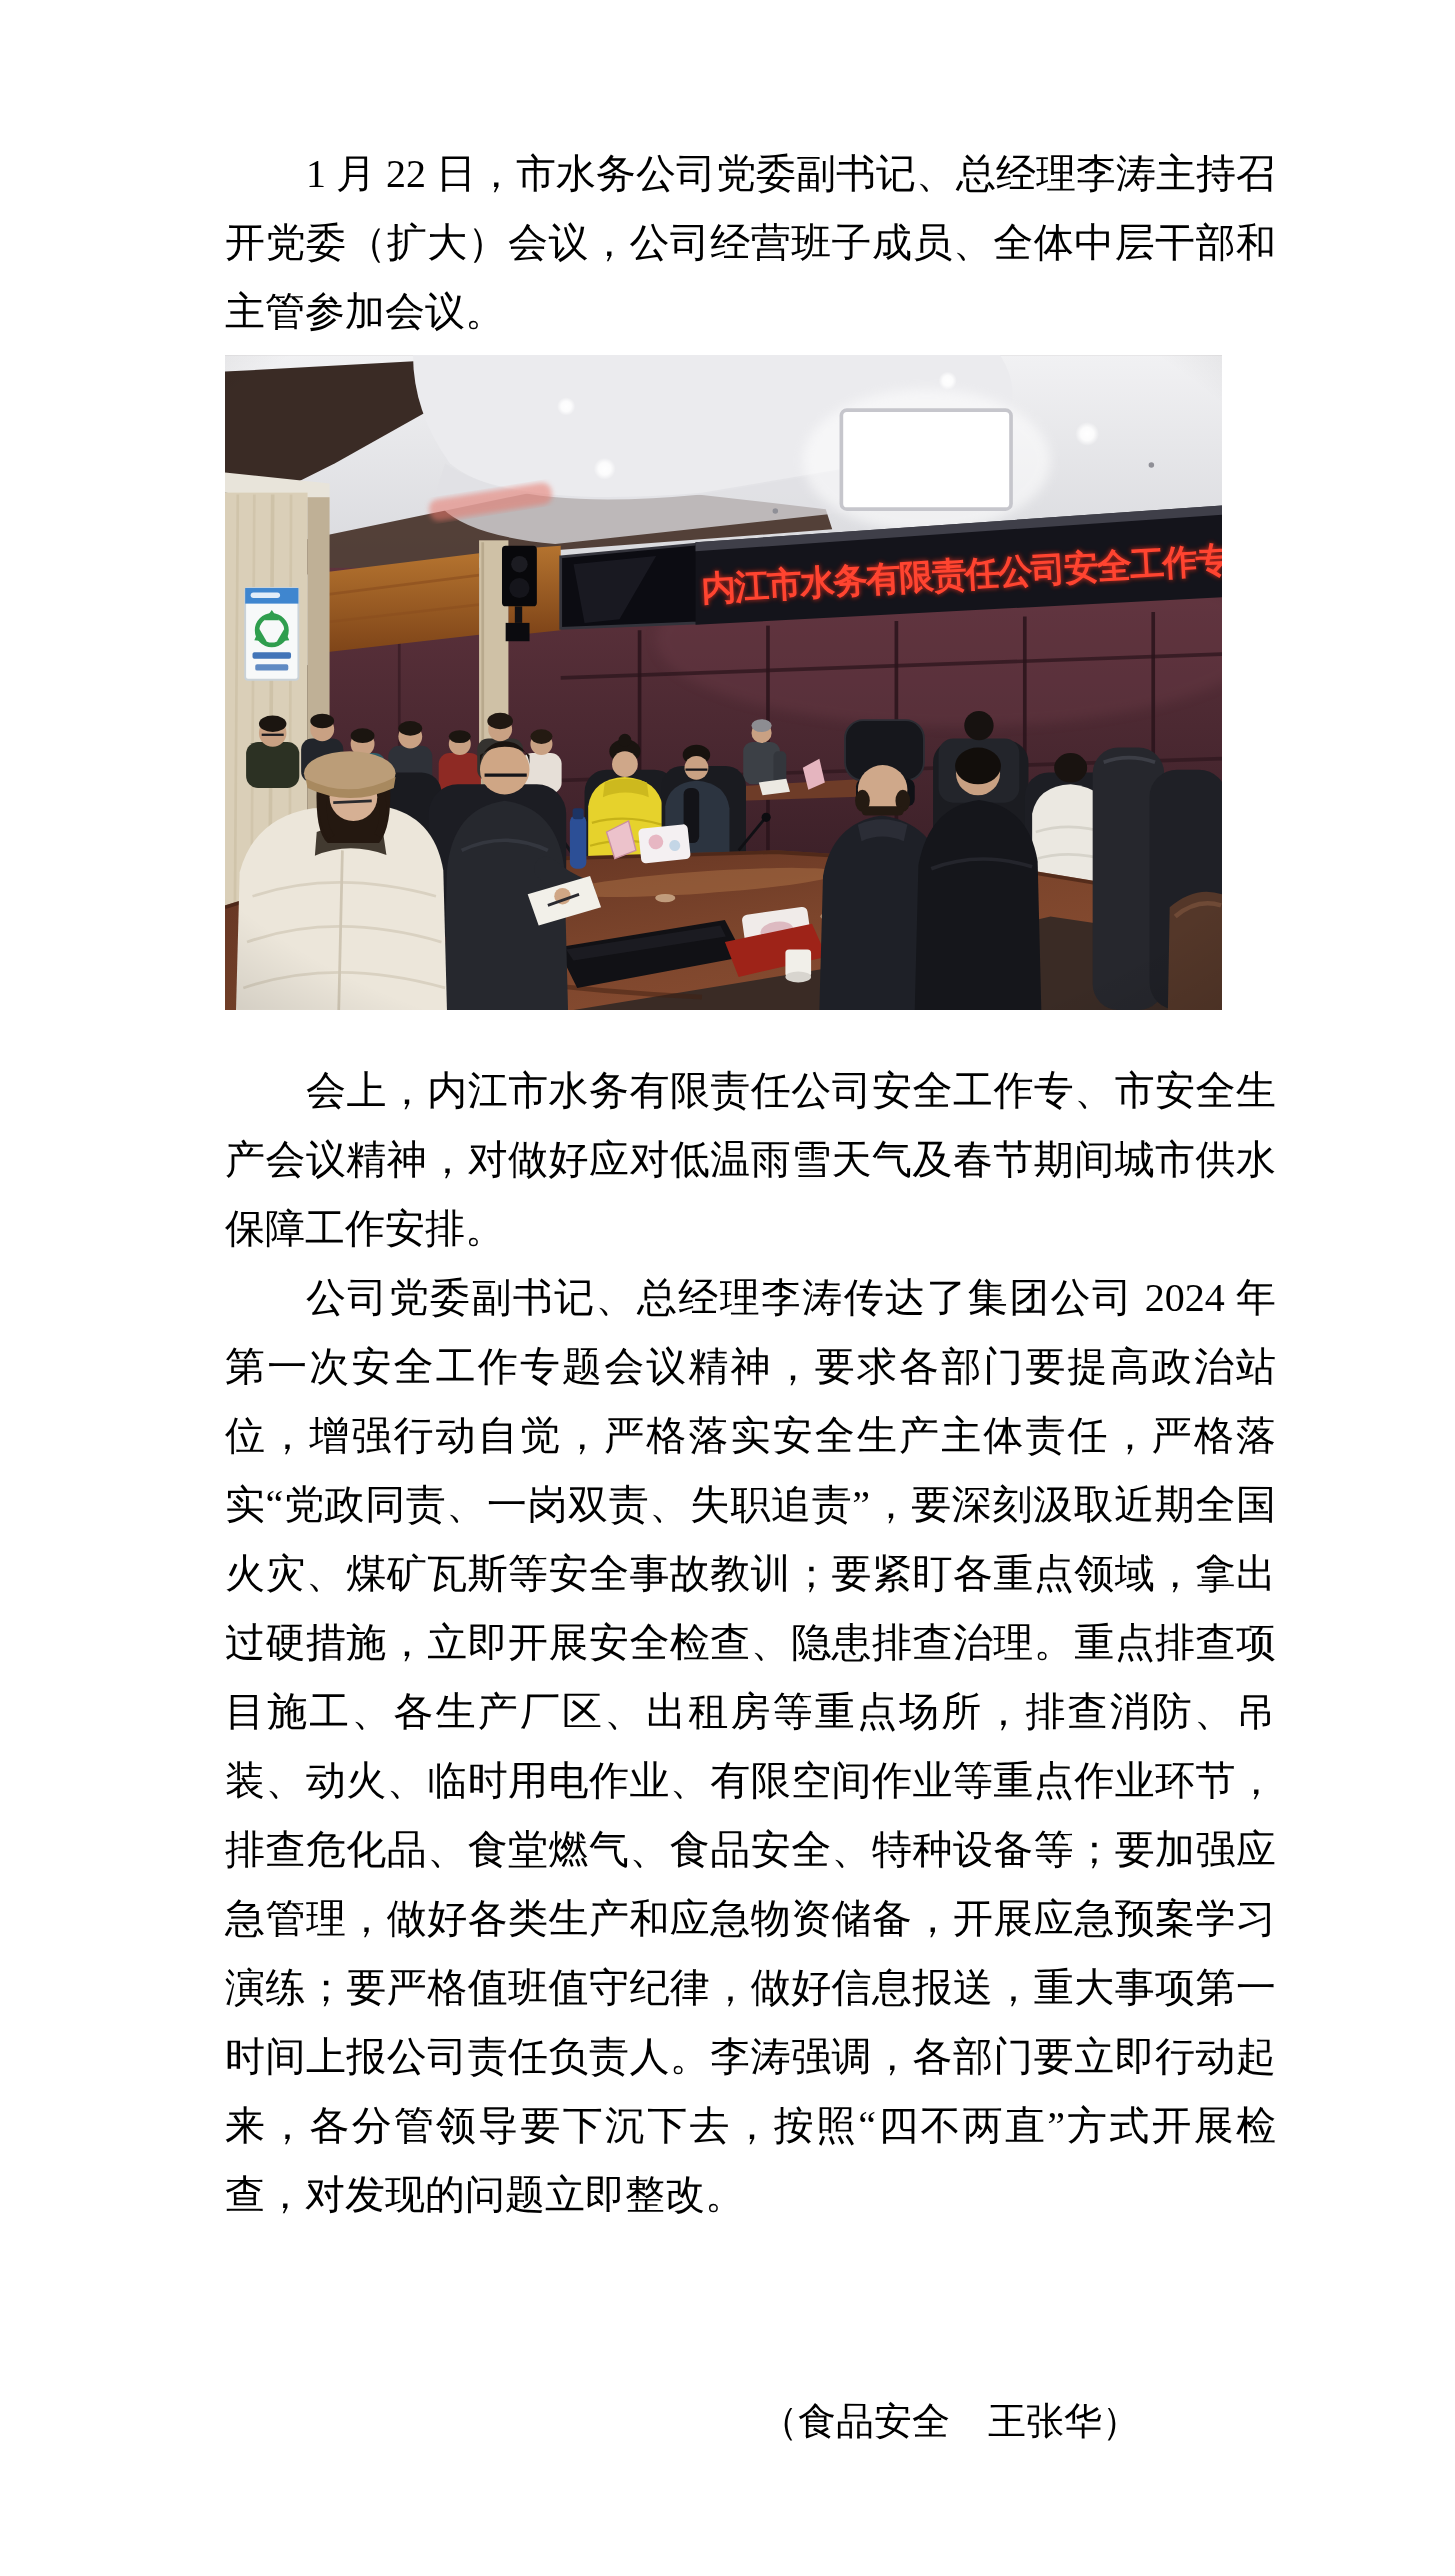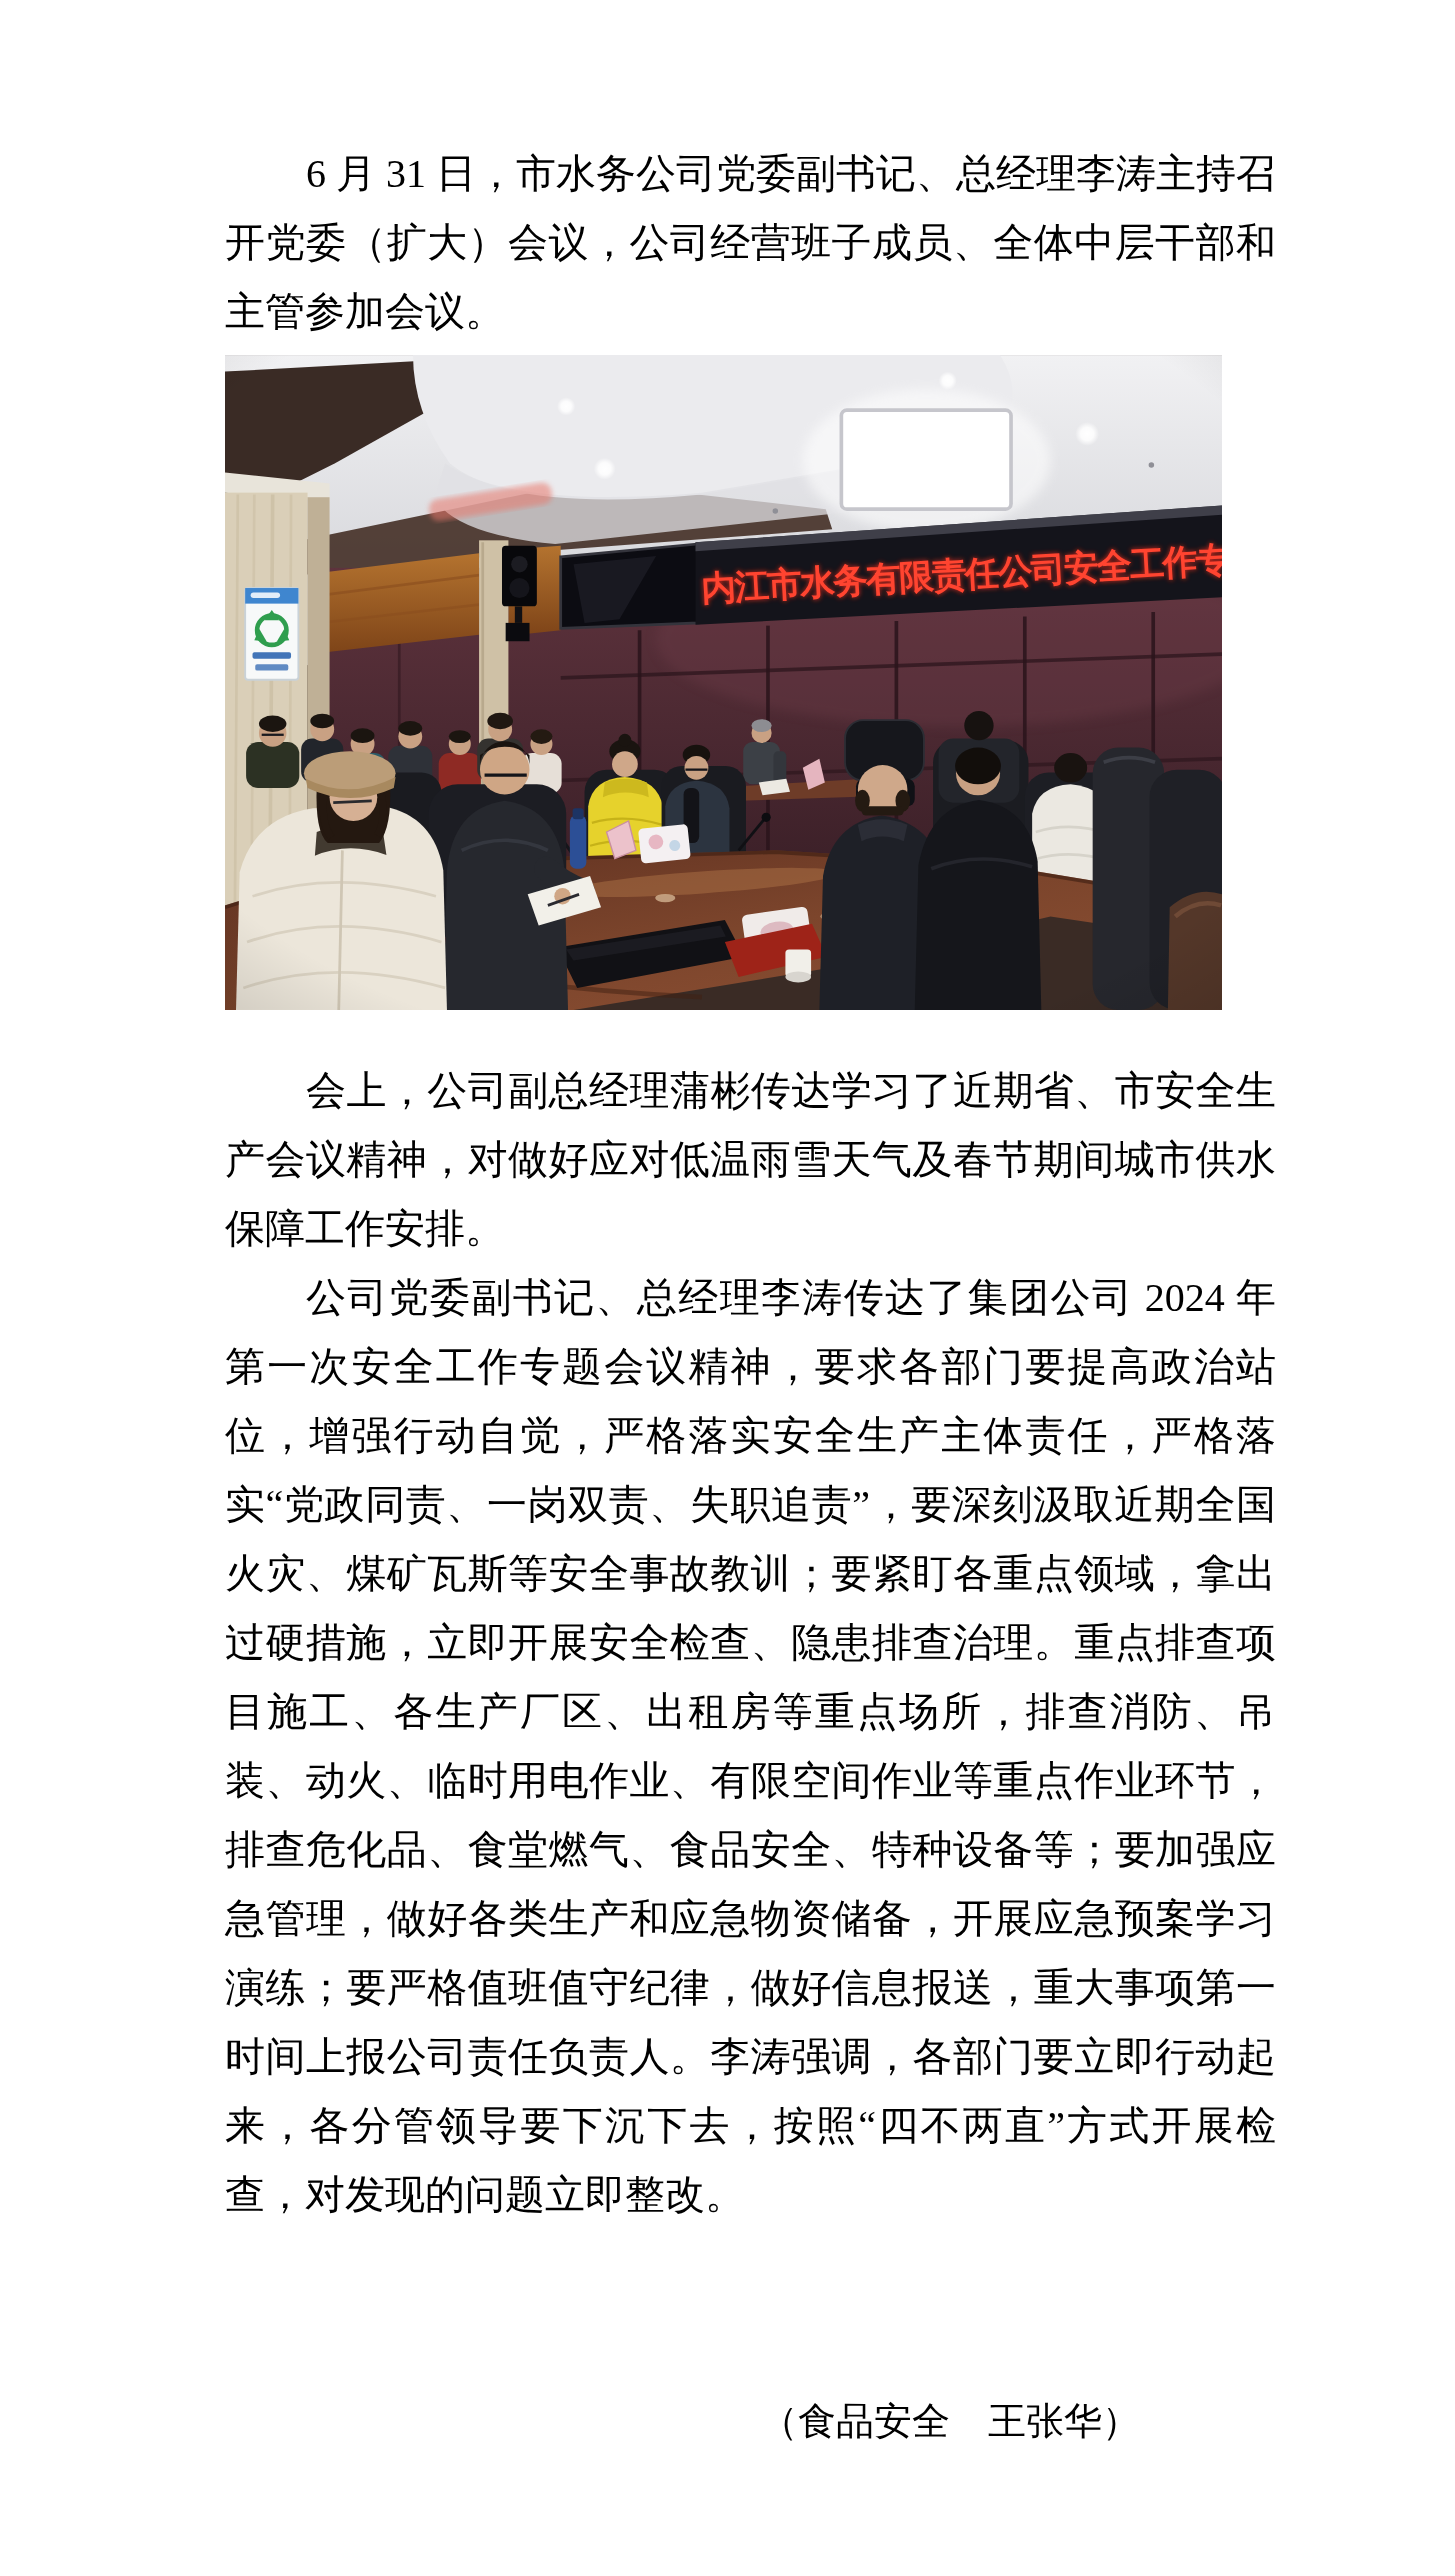--- a/index.html
+++ b/index.html
@@ -16,21 +16,21 @@
           padding-right:136px;}
   .banner-text{font-family:"Liberation Sans","DejaVu Sans",sans-serif;font-weight:bold;
                letter-spacing:-2px;}
 </style>
 </head>
 <body>
 
 <div class="page">
   <div class="content">
 
-    <p class="para">6 月 31 日，市水务公司党委副书记、总经理李涛主持召开党委（扩大）会议，公司经营班子成员、全体中层干部和主管参加会议。</p>
+    <p class="para">1 月 22 日，市水务公司党委副书记、总经理李涛主持召开党委（扩大）会议，公司经营班子成员、全体中层干部和主管参加会议。</p>
 
     <figure class="photo">
       <svg width="997" height="655" viewBox="0 0 1087 714" xmlns="http://www.w3.org/2000/svg">
         <defs>
           <linearGradient id="ceilG" x1="0" y1="0" x2="0" y2="1">
             <stop offset="0" stop-color="#f1f1f3"></stop>
               <stop offset="1" stop-color="#cdced3"></stop>
           </linearGradient>
           <radialGradient id="dl">
             <stop offset="0" stop-color="#ffffff"></stop>
@@ -356,21 +356,21 @@
 
         <g>
           <rect x="376" y="502" width="18" height="58" rx="7" fill="#2c4f96"></rect>
           <rect x="379" y="494" width="12" height="12" rx="3" fill="#1d3464"></rect>
         </g>
 
         <rect width="1087" height="714" fill="url(#vig)"></rect>
       </svg>
     </figure>
 
-    <p class="para">会上，公司副总经理蒲彬传达学习了近期省、市安全生产会议精神，对做好应对低温雨雪天气及春节期间城市供水保障工作安排。</p>
+    <p class="para">会上，内江市水务有限责任公司安全工作专、市安全生产会议精神，对做好应对低温雨雪天气及春节期间城市供水保障工作安排。</p>
 
     <p class="para">公司党委副书记、总经理李涛传达了集团公司 2024 年第一次安全工作专题会议精神，要求各部门要提高政治站位，增强行动自觉，严格落实安全生产主体责任，严格落实“党政同责、一岗双责、失职追责”，要深刻汲取近期全国火灾、煤矿瓦斯等安全事故教训；要紧盯各重点领域，拿出过硬措施，立即开展安全检查、隐患排查治理。重点排查项目施工、各生产厂区、出租房等重点场所，排查消防、吊装、动火、临时用电作业、有限空间作业等重点作业环节，排查危化品、食堂燃气、食品安全、特种设备等；要加强应急管理，做好各类生产和应急物资储备，开展应急预案学习演练；要严格值班值守纪律，做好信息报送，重大事项第一时间上报公司责任负责人。李涛强调，各部门要立即行动起来，各分管领导要下沉下去，按照“四不两直”方式开展检查，对发现的问题立即整改。</p>
 
     <p class="byline">（食品安全　王张华）</p>
 
   </div>
 </div>
 
 
 </body></html>

